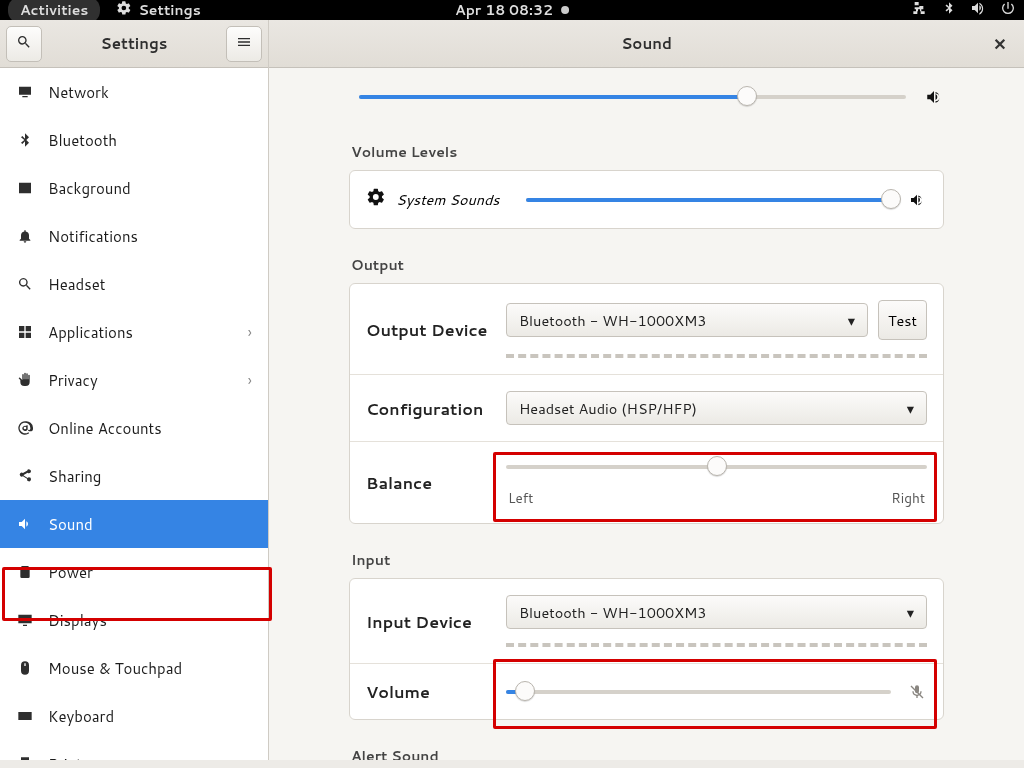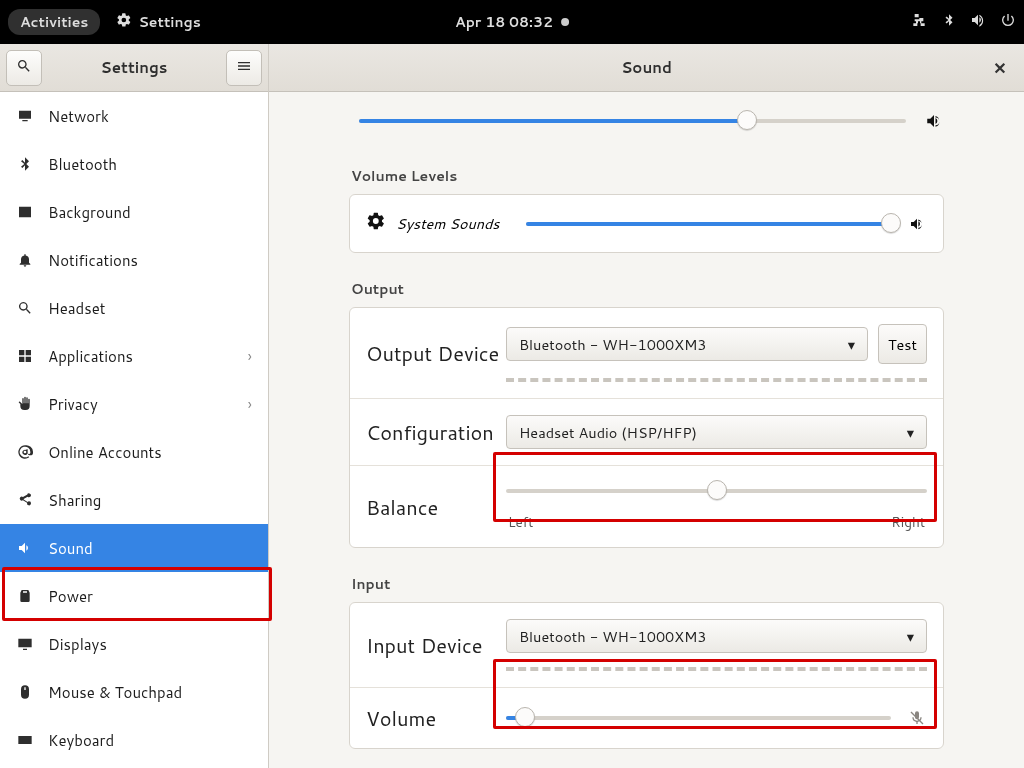--- a/index.html
+++ b/index.html
@@ -1,20 +1,20 @@
 <!DOCTYPE html>
 <html><head>
 <meta charset="utf-8">
 <style>
   * { box-sizing: border-box; margin: 0; padding: 0; font-family: Cantarell, "Segoe UI", Arial, sans-serif; }
   html, body { width: 1024px; height: 768px; overflow: hidden; background: #edebe7; }
 
   
   .topbar {
-    height: 44px;
+    height: 20px;
     background: #000;
     color: #ddd;
     display: flex;
     align-items: center;
     padding: 0 8px;
     font-size: 14px;
     font-weight: 700;
   }
   .topbar .left { display:flex; align-items:center; gap:10px; }
   .topbar .activities { background:#303030; border-radius:12px; padding:3px 12px; }
@@ -75,21 +75,21 @@
     background:#fff;
     border:1px solid #d8d4cd;
     border-radius:6px;
   }
   .row {
     display:flex; align-items:center;
     padding:16px 16px;
     border-bottom:1px solid #e5e1da;
   }
   .row:last-child{border-bottom:none;}
-  .row-label { width:140px; font-size:20px; color:#222; }
+  .row-label { width:140px; font-size:16px; color:#222;font-weight:bold; }
   .row-ctrl { flex:1; display:flex; flex-direction:column; gap:6px;}
 
   
   .combo {
     height:34px;
     background:linear-gradient(#fcfbfa,#eceae5);
     border:1px solid #c6c2bb;
     border-radius:4px;
     display:flex; align-items:center;
     padding:0 12px;

